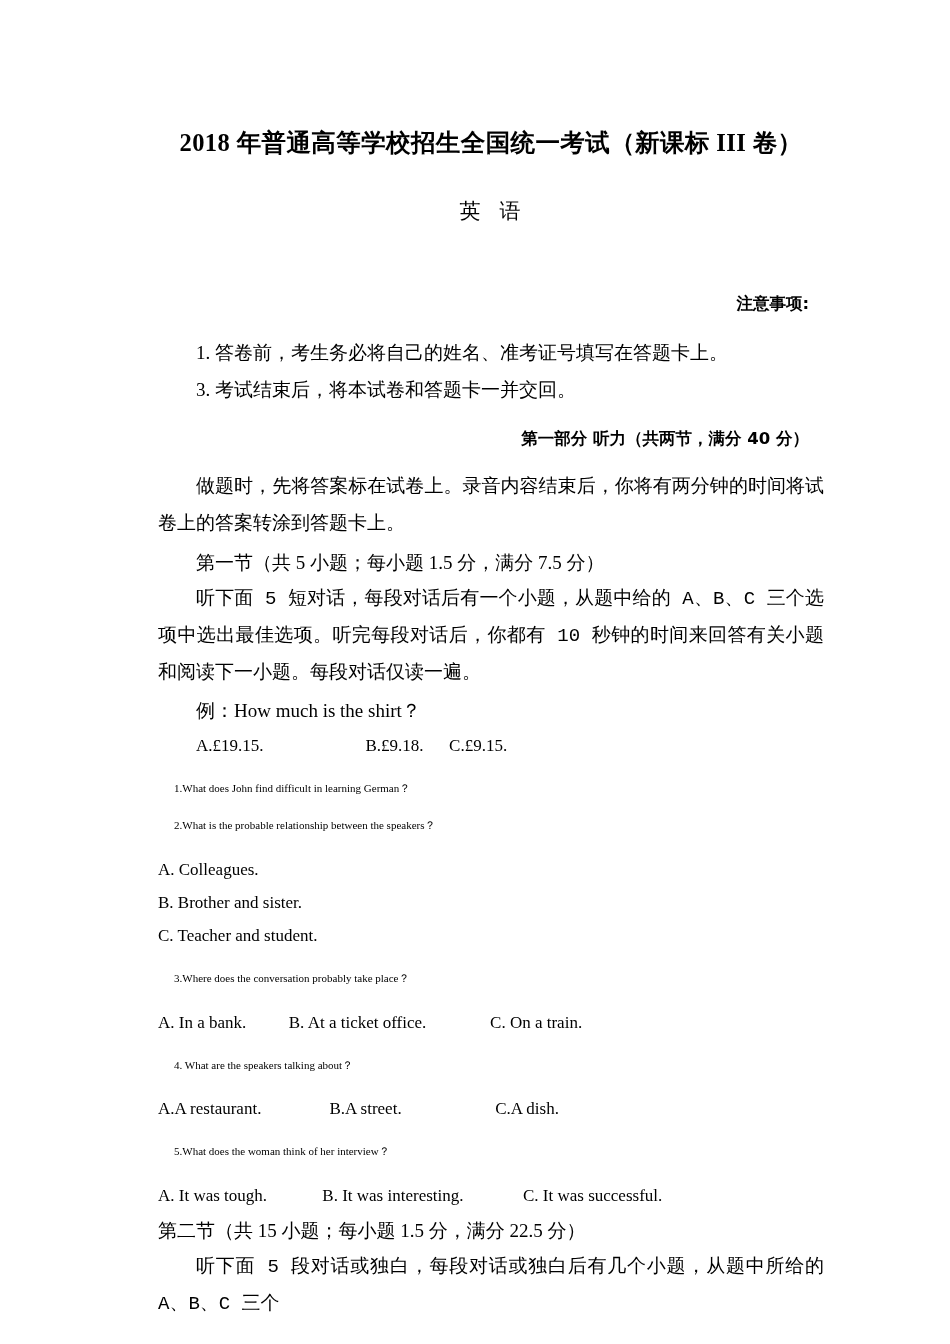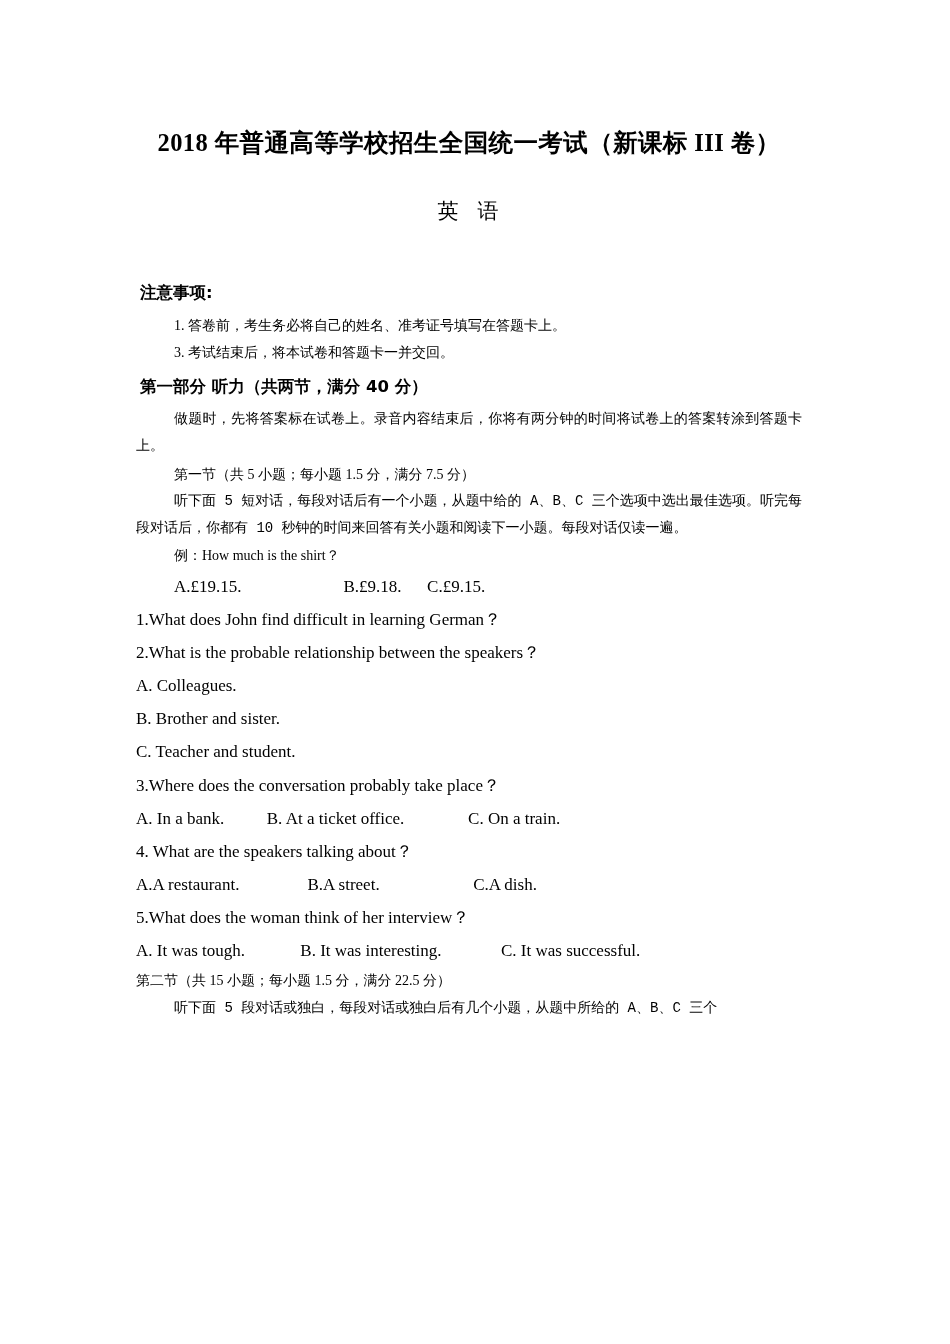--- a/index.html
+++ b/index.html
@@ -16,21 +16,21 @@
   }
   .page {
     position: relative;
     width: 950px;
     height: 1344px;
     box-sizing: border-box;
     padding: 0;
   }
   .content {
     position: absolute;
-    left: 136px;
+    left: 158px;
     top: 0;
     width: 666px;
   }
 
   
   .doc-title {
     text-align: center;
     font-family: "Liberation Serif", "DejaVu Serif", serif;
     font-weight: bold;
     font-size: 24.5px;
@@ -49,50 +49,51 @@
     padding-top: 38px;
     letter-spacing: 2px;
   }
   .doc-subtitle .gap {
     display: inline-block;
     width: 17px;
   }
 
   
   .p {
-    font-size: 14px;
+    font-size: 19px;
     line-height: 1.95;
     margin: 0;
     text-align: justify;
     text-justify: inter-ideograph;
   }
   .heading-bold {
     font-family: "DejaVu Sans", "Liberation Sans", sans-serif;
     font-weight: bold;
     font-size: 16.5px;
     line-height: 1.9;
-    margin: 4px;
+    margin: 15px;
+    text-align: right;
   }
   .indent2 {
     padding-left: 38px;
   }
   .flow {
     text-indent: 38px;
     font-family: Liberation Mono, monospace;
   }
   .notes-head {
     padding-top: 36px;
   }
   .gap-md { height: 12px; }
 
   
   .q {
-    font-size: 17px;
+    font-size: 11px;
     line-height: 1.95;
-    margin: 0;
+    margin: 16px;
     white-space: pre;
   }
   .opts {
     font-size: 17px;
     line-height: 1.95;
     margin: 0;
     white-space: pre;
   }
   .opt-indent {
     padding-left: 38px;

